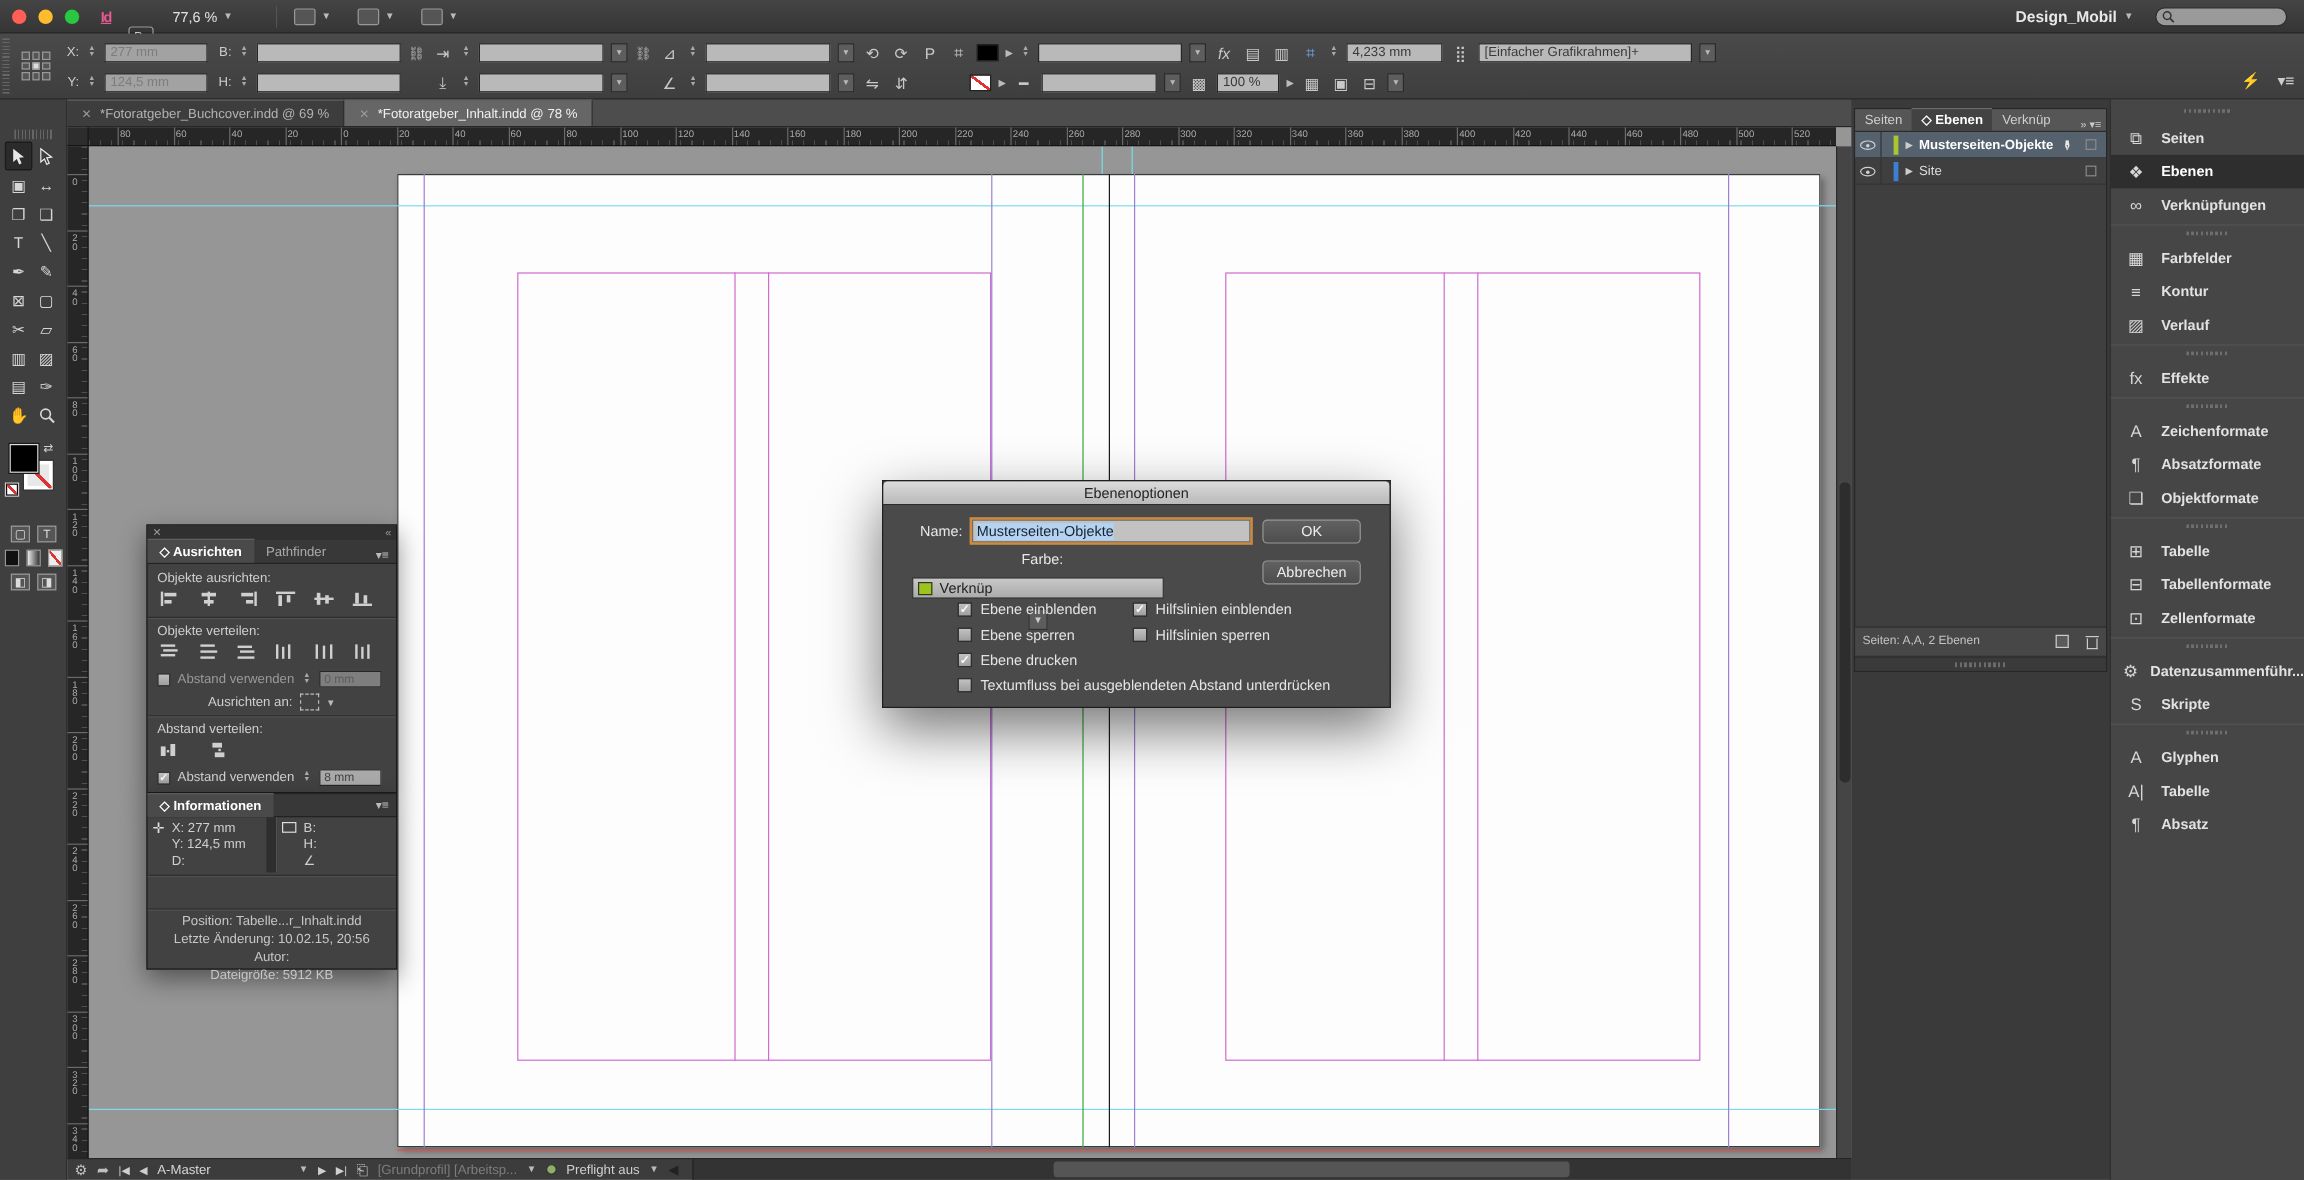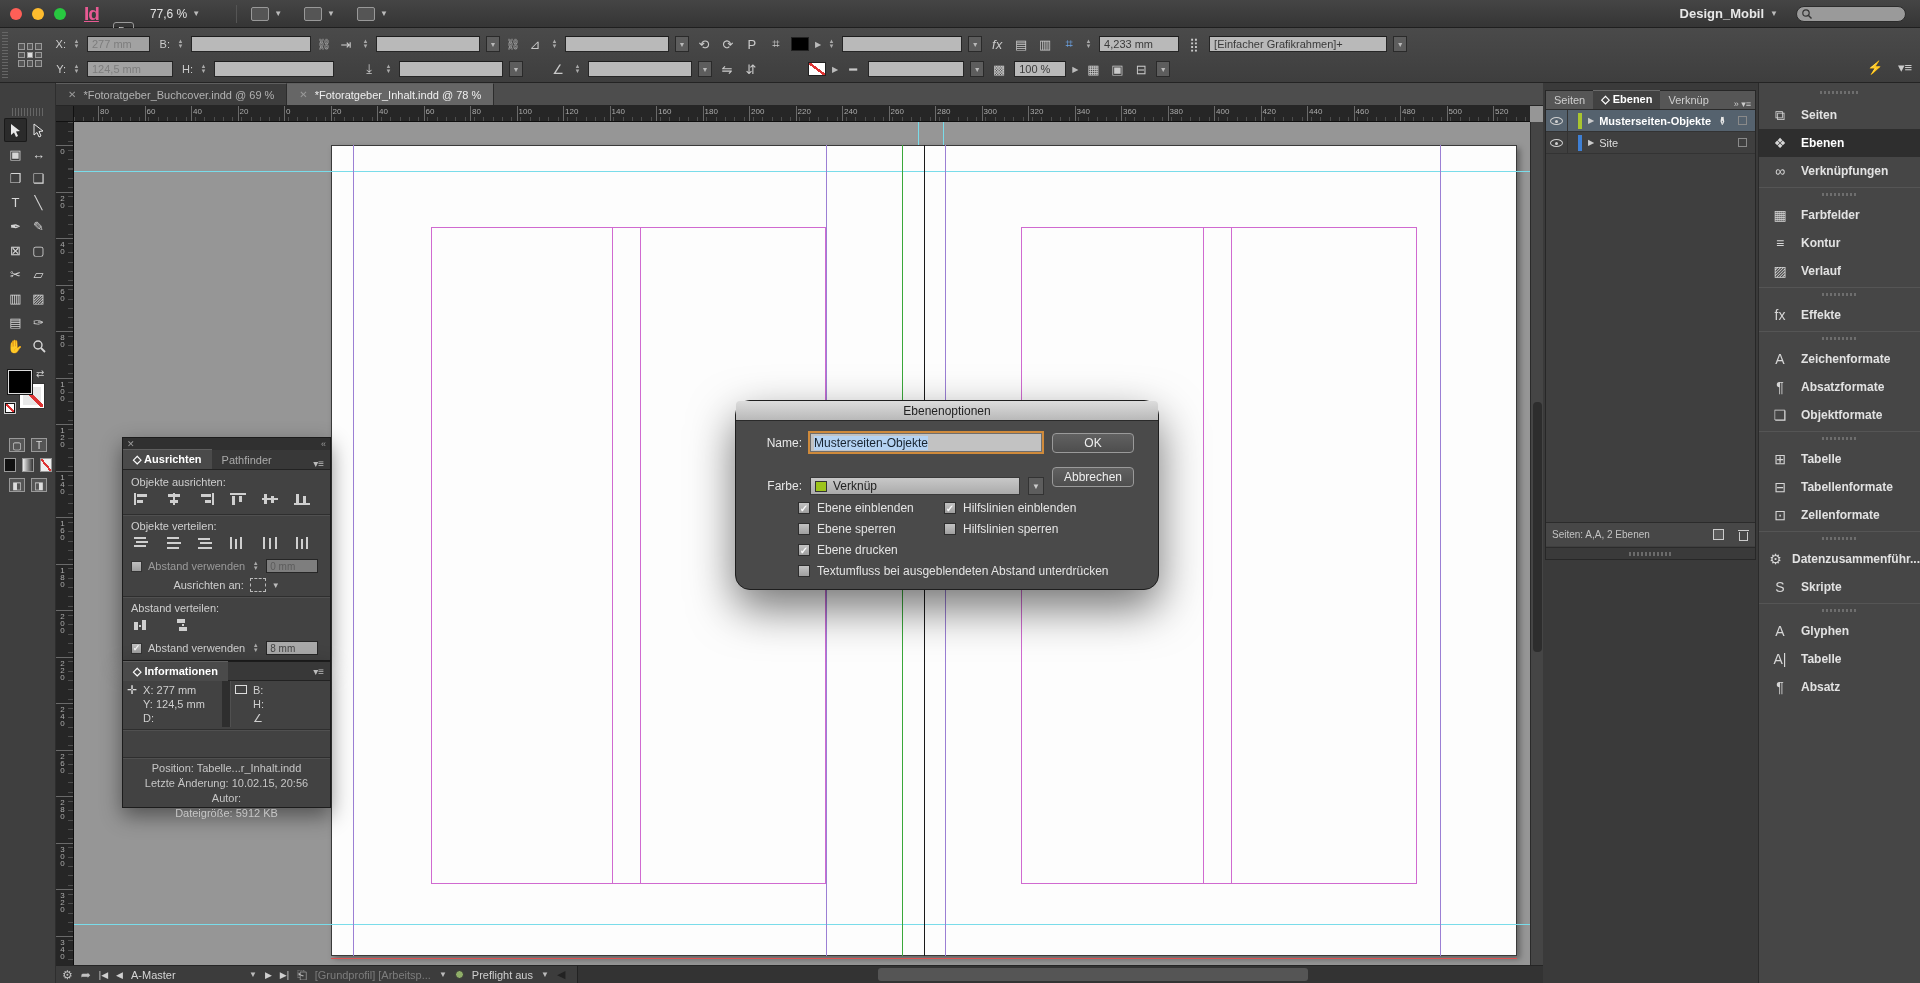--- a/index.html
+++ b/index.html
@@ -4,21 +4,21 @@
 <style>
   * { box-sizing: border-box; margin:0; padding:0; }
   html,body { width:1920px; height:983px; overflow:hidden; background:#3f3f3f;
     font-family:"Liberation Sans", sans-serif; -webkit-font-smoothing:antialiased; }
 
   
   #app-bar { position:absolute; left:0; top:0; width:1920px; height:28px;
     background:linear-gradient(#454545,#353535); border-bottom:1px solid #1f1f1f;
     display:flex; align-items:center; color:#ddd; }
   .traffic { width:12px; height:12px; border-radius:50%; margin-left:10px; }
-  #id-logo { color:#e85a93; font-weight:bold; font-size:19px; margin:0 14px 0 18px; letter-spacing:-1px;text-decoration:underline; }
+  #id-logo { color:#e85a93; font-weight:bold; font-size:12px; margin:0 14px 0 18px; letter-spacing:-1px;text-decoration:underline; }
   .badge { border:1px solid #9a9a9a; border-radius:3px; color:#ccc; font-size:11px;
     padding:2px 4px; margin-right:16px;margin-top:35px; }
   .bar-dd { display:flex; align-items:center; gap:5px; font-size:12px; color:#e3e3e3; margin-right:22px; cursor:default; }
   .caret { font-size:8px; color:#bbb; }
   .vsep { width:1px; height:18px; background:#2a2a2a; border-right:1px solid #555; margin:0 14px; }
   .mini-ic { width:18px; height:14px; border:1px solid #999; border-radius:2px; background:#555; display:inline-block; }
   #app-spacer { flex:1; }
   #workspace { font-size:13px; font-weight:bold; color:#e8e8e8; display:flex; gap:6px; align-items:center; margin-right:18px;}
   #search-box { width:110px; height:16px; background:#9a9a9a; border:1px solid #2c2c2c;
     border-radius:8px; margin-right:14px; display:flex; align-items:center; padding-left:4px; }
@@ -173,21 +173,21 @@
   .dock-item { height:28px; display:flex; align-items:center; gap:10px; padding-left:10px;
     font-size:12px; font-weight:bold; color:#e2e2e2; }
   .dock-item.active { background:#2e2e2e; color:#fff; }
   .dock-glyph { width:22px; text-align:center; font-size:14px; font-weight:normal; color:#d6d6d6; }
   .dock-sep { height:14px; border-top:1px solid #555; position:relative; margin-top:2px; }
   .dock-sep::after { content:""; position:absolute; left:50%; top:5px; width:36px; height:3px; margin-left:-18px;
     background:repeating-linear-gradient(90deg,#6e6e6e 0 2px, transparent 2px 4px); }
 
   
   #dialog { position:absolute; left:735px; top:400px; width:424px; height:190px; background:#4a4a4a;
-    border:1px solid #1e1e1e; border-radius:15px; box-shadow:0 18px 45px rgba(0,0,0,.55); color:#e6e6e6; font-size:12px; }
+    border:1px solid #1e1e1e; border-radius:0; box-shadow:0 18px 45px rgba(0,0,0,.55); color:#e6e6e6; font-size:12px; }
   #dlg-title { height:20px; background:linear-gradient(#dcdcdc,#b9b9b9); border-radius:4px 4px 0 0;
     color:#222; text-align:center; line-height:20px; font-size:12px; border-bottom:1px solid #2a2a2a; }
   .dlg-row { position:absolute; display:flex; align-items:center; gap:8px; }
   .dlg-label { width:42px; text-align:right; color:#e8e8e8; }
   #name-field { width:232px; height:19px; background:#c2c2c2; border:1px solid #6e6e6e;
     outline:2px solid #cf8a3b; display:flex; align-items:center; padding:0 3px; }
   #name-field span { background:#b4d2f2; color:#16222e; font-size:12px; }
   #color-select { width:210px; height:18px; background:linear-gradient(#c8c8c8,#ababab); border:1px solid #3a3a3a;
     display:flex; align-items:center; gap:6px; padding:0 4px; color:#222; }
   #color-swatch { width:12px; height:11px; border:1px solid #333; }
@@ -247,21 +247,21 @@
       <i></i>
       <i class="sel"></i>
       <i></i>
       <i></i>
       <i></i>
       <i></i>
   </div>
   <div class="cp-row" style="top:6px;">
     <span class="cp-label">X:</span>
     <span class="spin">▲<br>▼</span>
-    <span class="field dim" style="width:63px;">277 mm</span>
+    <span class="field dim" style="width:86px;">277 mm</span>
     <span class="cp-label">B:</span>
     <span class="spin">▲<br>▼</span>
     <span class="field" style="width:120px;"></span>
     <span class="chainv">⛓</span>
     <span class="cp-ic">⇥</span>
     <span class="spin">▲<br>▼</span>
     <span class="field" style="width:104px;"></span>
     <span class="dd-btn">▼</span>
     <span class="chainv">⛓</span>
     <span class="cp-ic">⊿</span>
@@ -854,21 +854,21 @@
   <div id="dlg-title">Ebenenoptionen</div>
   <div class="dlg-row" style="left:24px; top:32px;">
     <span class="dlg-label">Name:</span>
     <span id="name-field">
         <span>Musterseiten-Objekte</span>
       </span>
   </div>
   <div class="dlg-row" style="left:316px; top:32px;">
     <span class="dlg-btn">OK</span>
   </div>
-  <div class="dlg-row" style="left:24px; top:76px;">
+  <div class="dlg-row" style="left:24px; top:58px;flex-direction:column;">
     <span class="dlg-label">Farbe:</span>
     <span id="color-select">
       <span id="color-swatch" style="background: rgb(157, 196, 28);"></span>
       <span>Verknüp</span>
     </span>
     <span id="color-dd">▼</span>
   </div>
   <div class="dlg-row" style="left:316px; top:66px;">
     <span class="dlg-btn">Abbrechen</span>
   </div>

